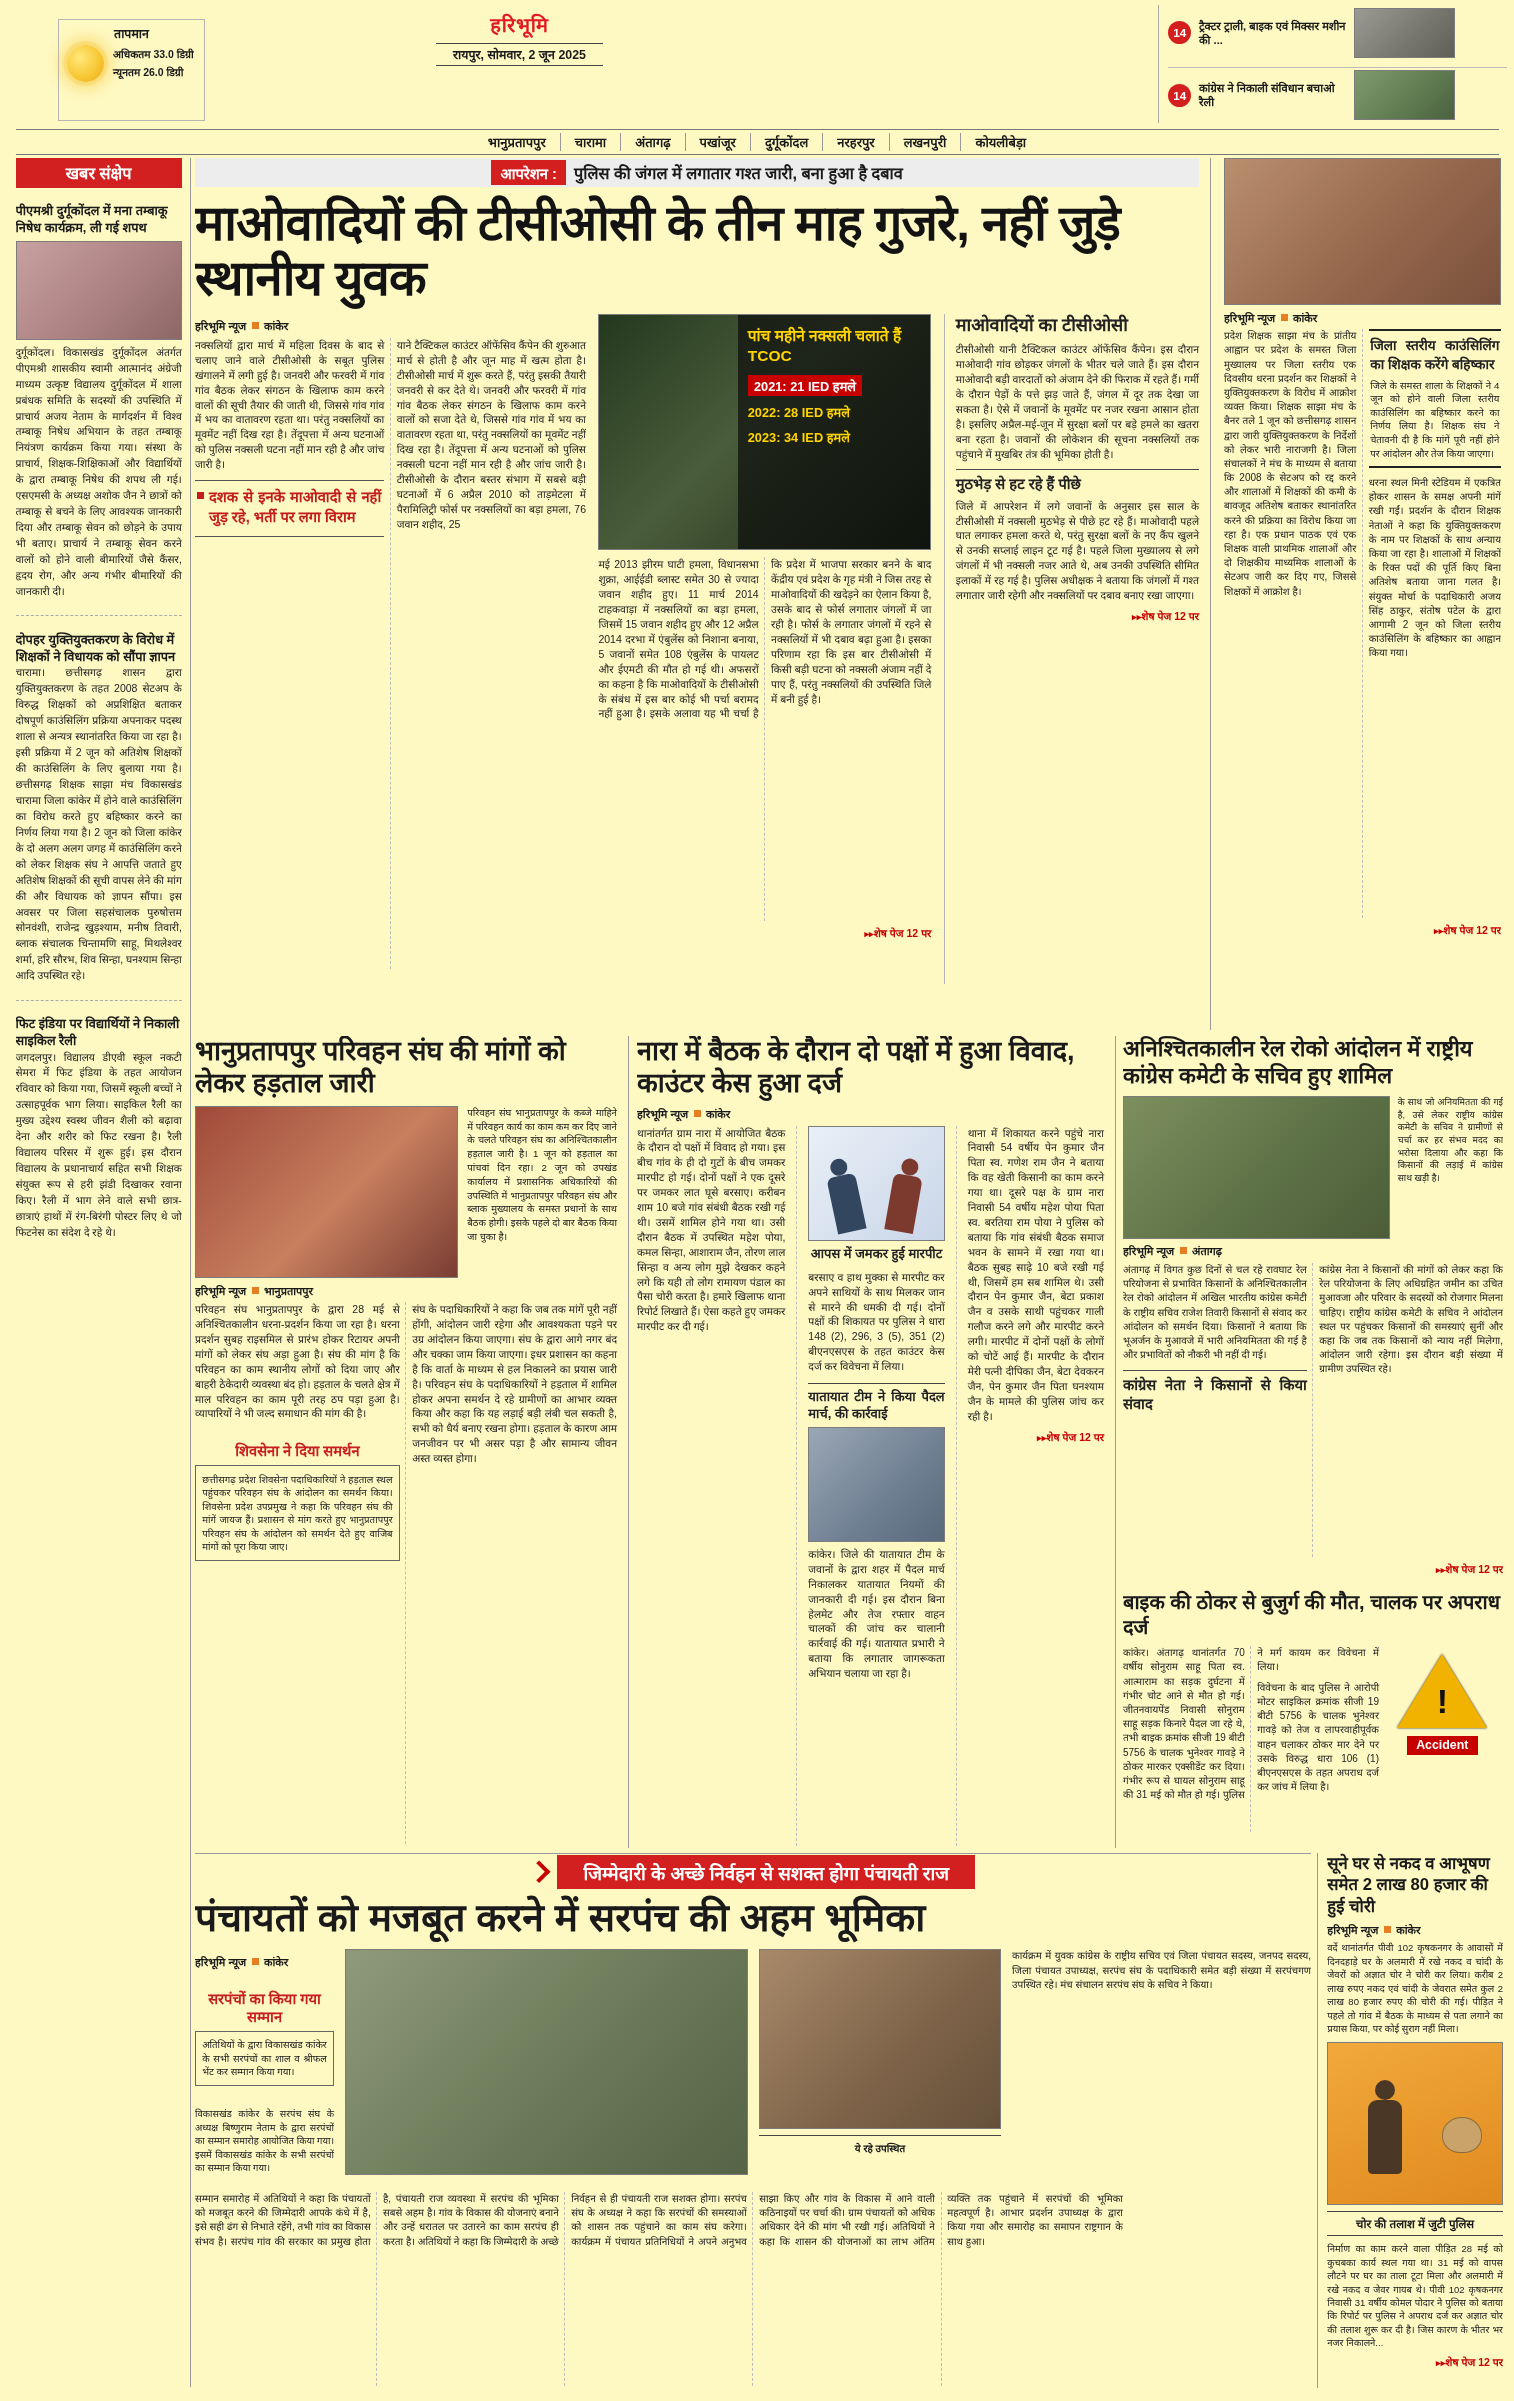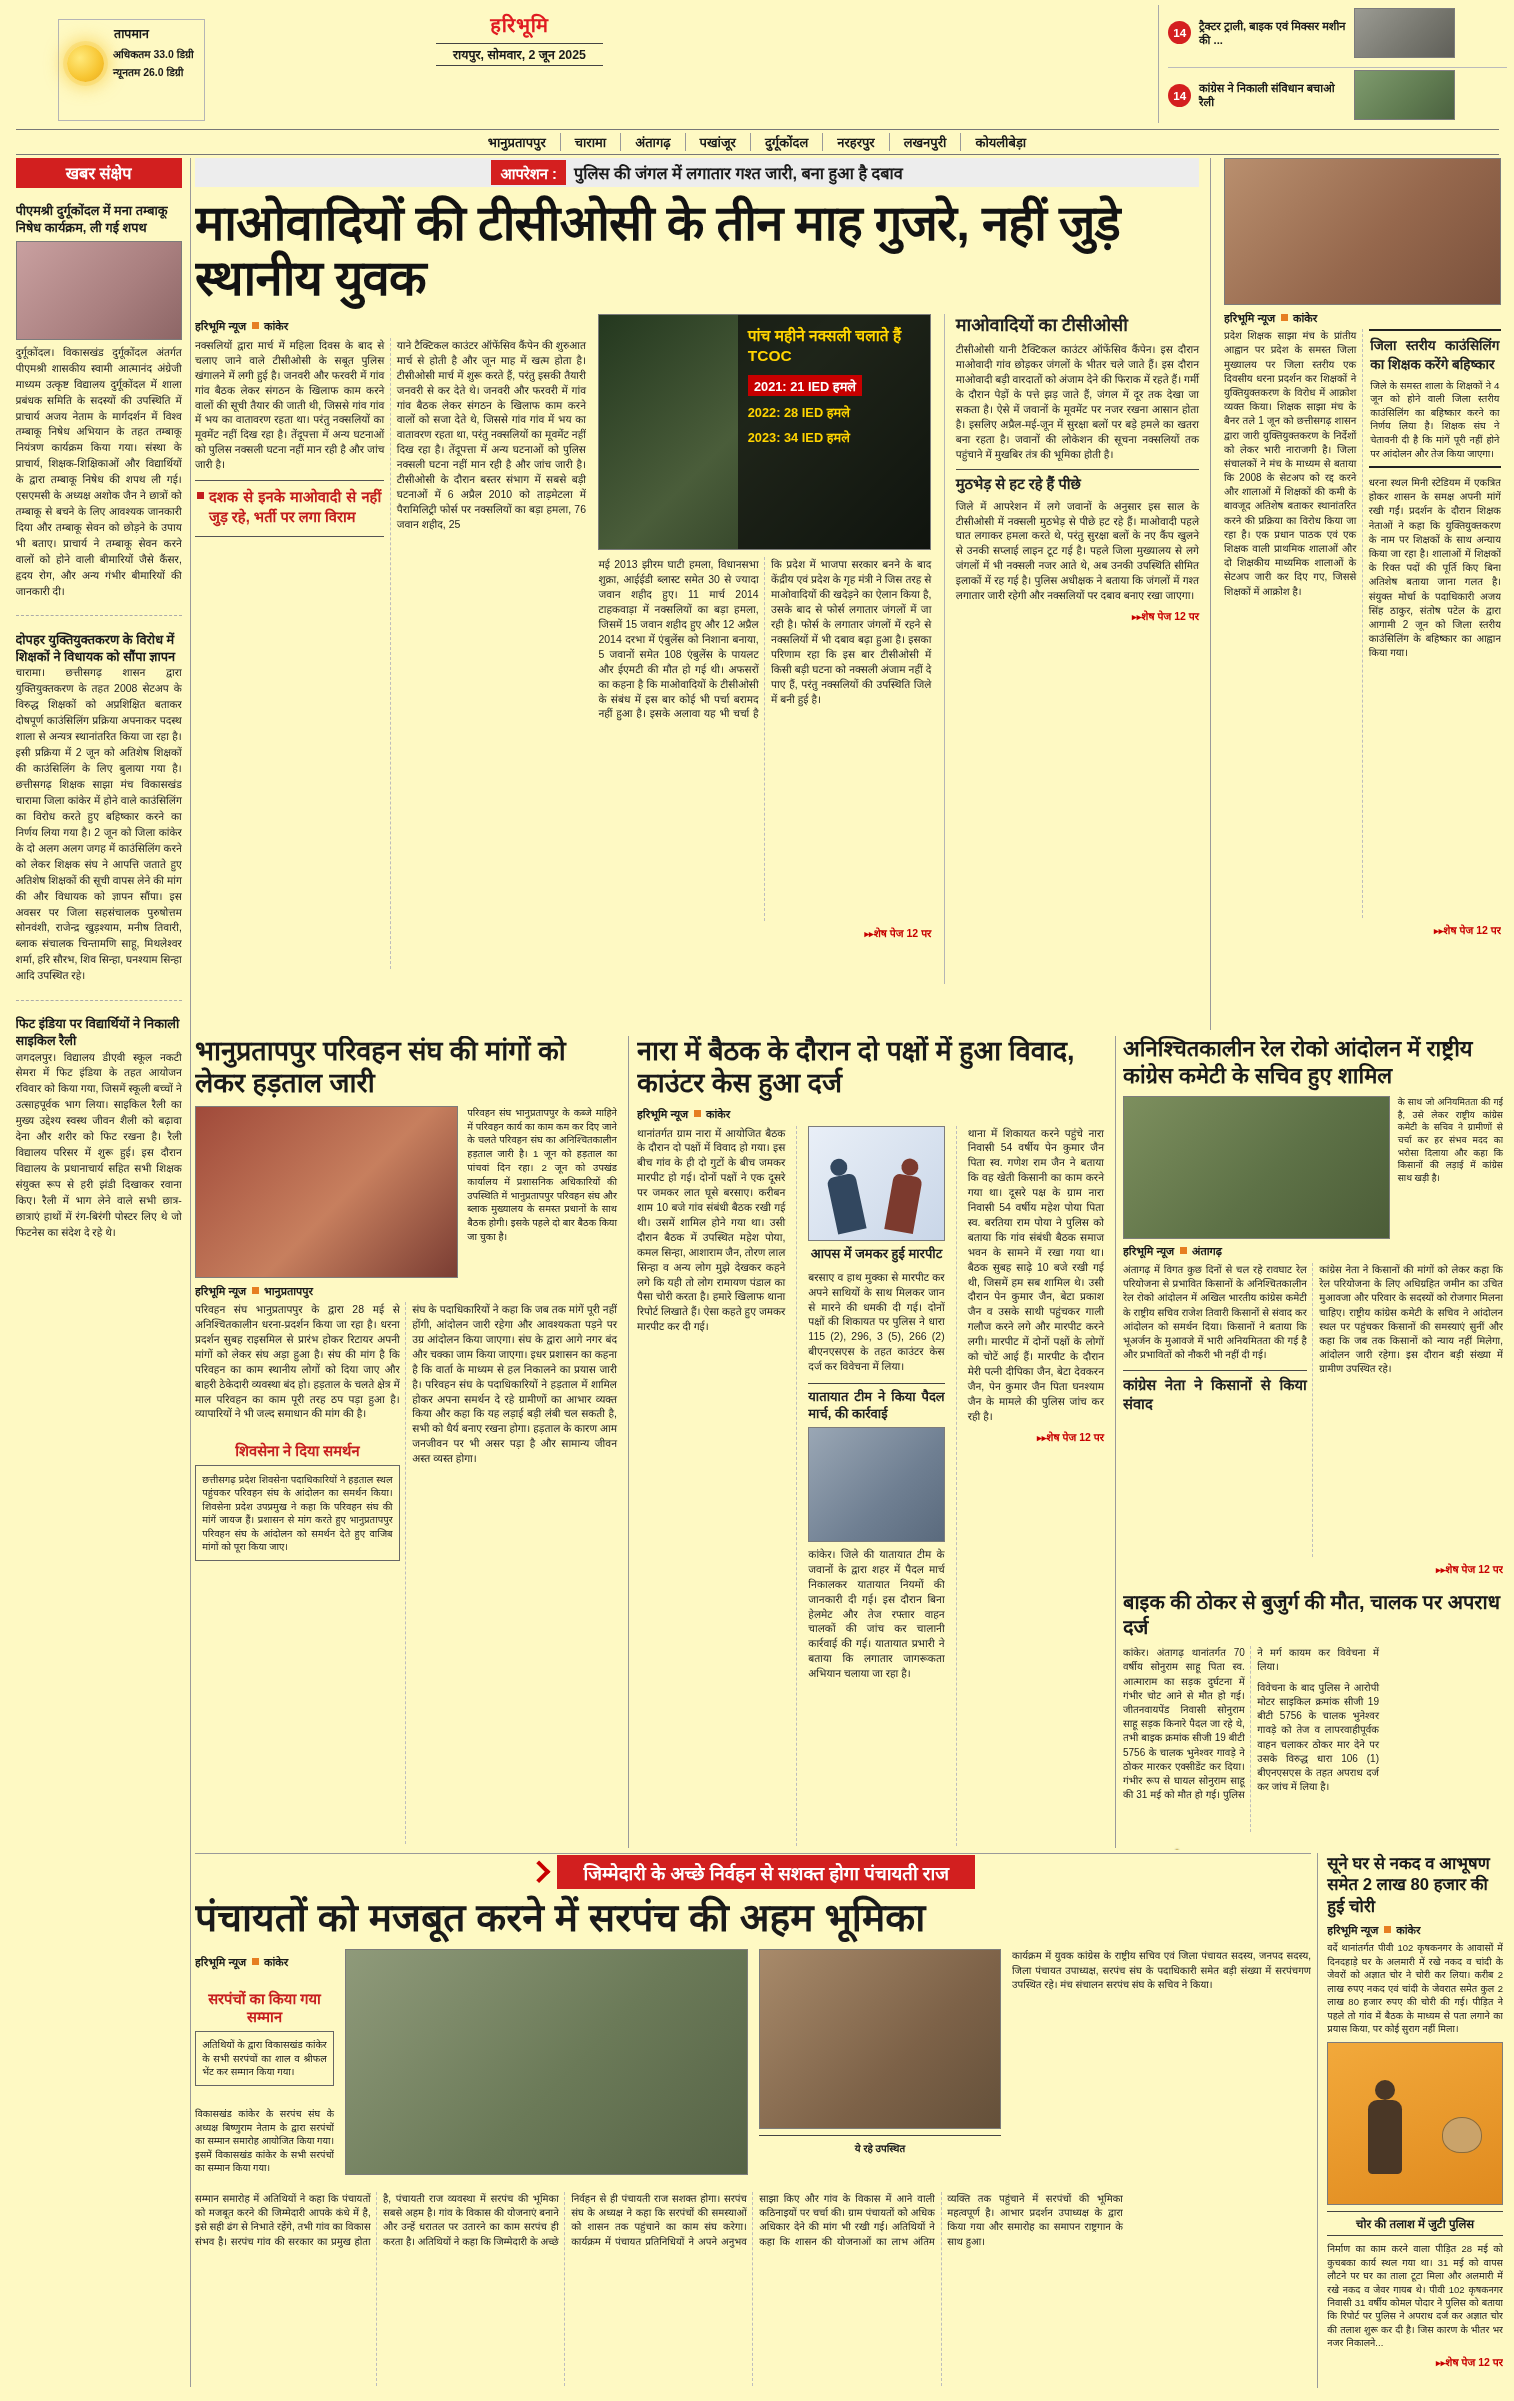--- a/index.html
+++ b/index.html
@@ -134,21 +134,21 @@
 
   .rail { left:1123px; top:1036px; width:380px; height:545px; overflow:hidden; }
   .rail-headline { font-weight:800; font-size:22px; line-height:1.22; margin-bottom:6.2px; }
   .rail-row { display:flex; gap:7.7px; }
   .rail-row .ph { width:267px; height:143px; flex:none; }
   .rail-side { flex:1; font-size:9.1px; line-height:1.4; text-align:justify; }
   .rail .cols-2 { height:294px; font-size:10px; }
 
   .bike { left:1123px; top:1590px; width:380px; height:260px; overflow:hidden; }
   .bike-headline { font-weight:800; font-size:20px; line-height:1.25; margin-bottom:6.2px; }
-  .bike-row { display:flex; gap:9.3px;flex-direction:column; }
+  .bike-row { display:flex; gap:9.3px; }
   .bike-row .cols-2 { width:256px; height:186px; font-size:10px; }
   .acc-wrap { width:108px; text-align:center; padding-top:7.7px; }
   .acc-tri { position:relative; margin:0 auto; width:90px; height:76px; }
   .acc-tri .t { width:0; height:0; border-left:45px solid transparent; border-right:45px solid transparent; border-bottom:74px solid #f2b200;
     filter:drop-shadow(0 0 0.8px #222); }
   .acc-bang { position:absolute; left:0; right:0; top:28px; font-weight:900; font-size:34px; color:#111; }
   .acc-label { display:inline-block; background:#c70000; color:#fff; font-weight:800; font-size:12.4px; padding:2.3px 9.3px; margin-top:6.2px; }
 
   .theft { left:1317px; top:1853px; width:186px; height:535px; border-left:0.8px solid #9a9a9a; padding-left:9.3px; overflow:hidden; }
   .theft-headline { font-weight:800; font-size:16.7px; line-height:1.28; margin-bottom:3.1px; }
@@ -328,21 +328,21 @@
     <div class="nara-grid body-text">
       <div class="nc">
         <p>थानांतर्गत ग्राम नारा में आयोजित बैठक के दौरान दो पक्षों में विवाद हो गया। इस बीच गांव के ही दो गुटों के बीच जमकर मारपीट हो गई। दोनों पक्षों ने एक दूसरे पर जमकर लात घूसे बरसाए। करीबन शाम 10 बजे गांव संबंधी बैठक रखी गई थी। उसमें शामिल होने गया था। उसी दौरान बैठक में उपस्थित महेश पोया, कमल सिन्हा, आशाराम जैन, तोरण लाल सिन्हा व अन्य लोग मुझे देखकर कहने लगे कि यही तो लोग रामायण पंडाल का पैसा चोरी करता है। हमारे खिलाफ थाना रिपोर्ट लिखाते हैं। ऐसा कहते हुए जमकर मारपीट कर दी गई।</p>
       </div>
       <div class="nc">
         <div class="ph ph-fight">
           <div class="fig f1"></div>
           <div class="fig f2"></div>
         </div>
         <div class="fight-cap">आपस में जमकर हुई मारपीट</div>
-        <p>बरसाए व हाथ मुक्का से मारपीट कर अपने साथियों के साथ मिलकर जान से मारने की धमकी दी गई। दोनों पक्षों की शिकायत पर पुलिस ने धारा 115 (2), 296, 3 (5), 266 (2) बीएनएसएस के तहत काउंटर केस दर्ज कर विवेचना में लिया।</p>
+        <p>बरसाए व हाथ मुक्का से मारपीट कर अपने साथियों के साथ मिलकर जान से मारने की धमकी दी गई। दोनों पक्षों की शिकायत पर पुलिस ने धारा 148 (2), 296, 3 (5), 351 (2) बीएनएसएस के तहत काउंटर केस दर्ज कर विवेचना में लिया।</p>
         <div class="traffic-head">यातायात टीम ने किया पैदल मार्च, की कार्रवाई</div>
         <div class="ph ph-street"></div>
         <p>कांकेर। जिले की यातायात टीम के जवानों के द्वारा शहर में पैदल मार्च निकालकर यातायात नियमों की जानकारी दी गई। इस दौरान बिना हेलमेट और तेज रफ्तार वाहन चालकों की जांच कर चालानी कार्रवाई की गई। यातायात प्रभारी ने बताया कि लगातार जागरूकता अभियान चलाया जा रहा है।</p>
       </div>
       <div class="nc">
         <p>थाना में शिकायत करने पहुंचे नारा निवासी 54 वर्षीय पेन कुमार जैन पिता स्व. गणेश राम जैन ने बताया कि वह खेती किसानी का काम करने गया था। दूसरे पक्ष के ग्राम नारा निवासी 54 वर्षीय महेश पोया पिता स्व. बरतिया राम पोया ने पुलिस को बताया कि गांव संबंधी बैठक समाज भवन के सामने में रखा गया था। बैठक सुबह साढ़े 10 बजे रखी गई थी, जिसमें हम सब शामिल थे। उसी दौरान पेन कुमार जैन, बेटा प्रकाश जैन व उसके साथी पहुंचकर गाली गलौज करने लगे और मारपीट करने लगी। मारपीट में दोनों पक्षों के लोगों को चोटें आई हैं। मारपीट के दौरान मेरी पत्नी दीपिका जैन, बेटा देवकरन जैन, पेन कुमार जैन पिता घनश्याम जैन के मामले की पुलिस जांच कर रही है।</p>
         <div class="more">शेष पेज 12 पर</div>
       </div>
     </div>
   </section>

